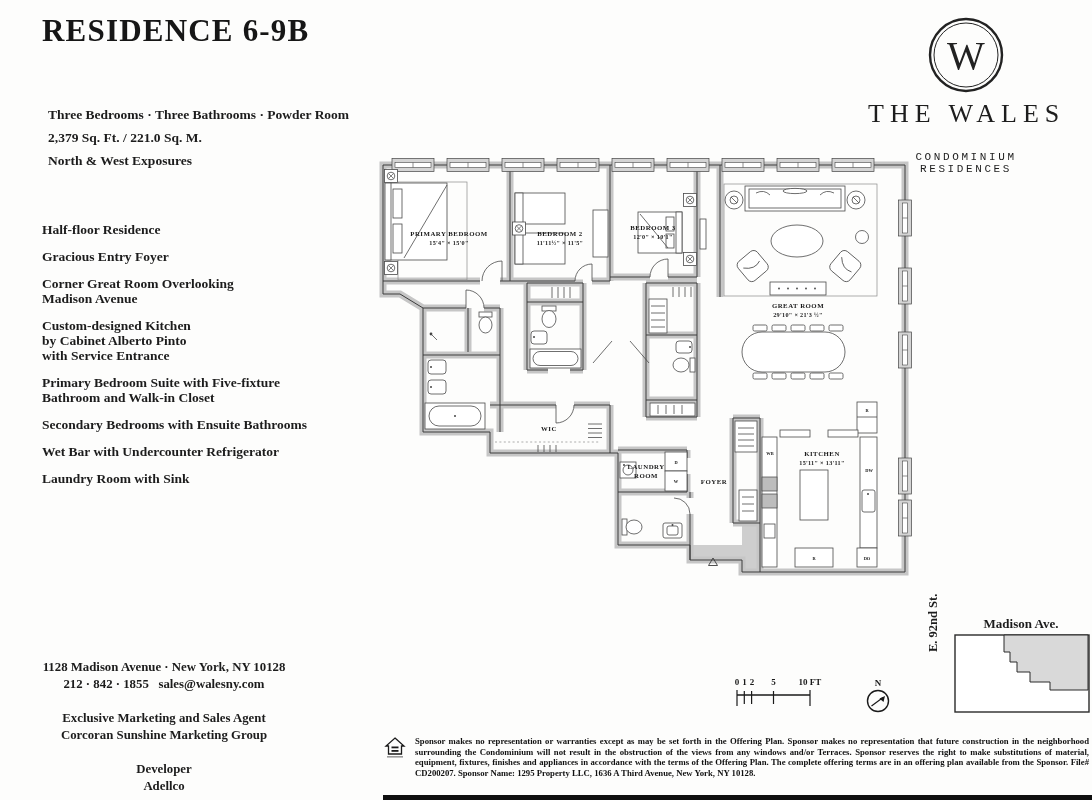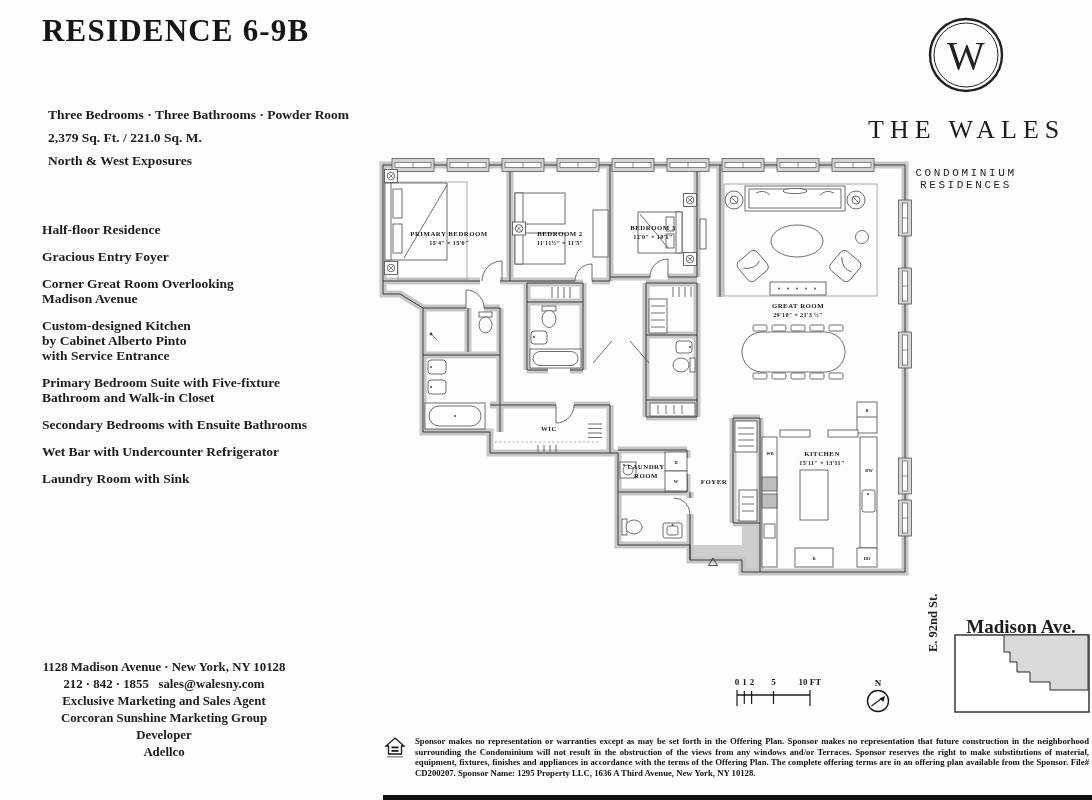--- a/index.html
+++ b/index.html
@@ -8,42 +8,42 @@
     background:#fdfdfc;color:#1c1c1c;
     font-family:"Liberation Serif","DejaVu Serif",serif;
   }
   .abs{position:absolute;}
   
   .title{
     left:42px;top:13px;font-size:31px;font-weight:600;letter-spacing:1.2px;color:#161616;
   }
   .logo{left:868px;top:16px;width:196px;text-align:center;color:#1d1d1d;}
   .logo svg{display:block;margin:0 auto;}
-  .logo-name{font-size:26px;letter-spacing:6px;margin-top:21px;font-weight:500;white-space:nowrap;text-align:center;}
+  .logo-name{font-size:26px;letter-spacing:6px;margin-top:5px;font-weight:500;white-space:nowrap;text-align:center;}
   .logo-tag{font-size:11px;letter-spacing:2.6px;margin-top:22px;font-weight:500;font-family:Liberation Mono, monospace;}
   
   .summary{left:48px;top:103px;font-size:13.5px;font-weight:700;line-height:23px;white-space:nowrap;}
   .features{left:42px;top:210px;font-size:13.5px;font-weight:700;}
   .feat{margin-bottom:7px;line-height:15px;margin-top:12px;}
   
   .plan{left:378px;top:148px;}
   .wallg{stroke:#c6c6c6;stroke-width:7;fill:none;}
   .walld{stroke:#3c3c3c;stroke-width:1;fill:none;}
   .thin{stroke:#4a4a4a;stroke-width:.8;fill:#ffffff;}
   .thinn{stroke:#4a4a4a;stroke-width:.8;fill:none;}
   .lite{stroke:#8a8a8a;stroke-width:.7;fill:none;}
   .rname{font:700 6.8px "Liberation Serif",serif;letter-spacing:.5px;fill:#1a1a1a;text-anchor:middle;}
   .rdims{font:700 6.2px "Liberation Serif",serif;letter-spacing:.3px;fill:#1a1a1a;text-anchor:middle;}
   .rsm{font:700 4.4px "Liberation Serif",serif;fill:#1a1a1a;text-anchor:middle;}
   
   .contact{left:28px;top:659px;width:272px;text-align:center;font-size:12.8px;font-weight:700;line-height:17px;}
-  .contact .grp{}
+  .contact .grp{margin-top:17px;}
   .scalebar text{font:700 9px "Liberation Serif",serif;fill:#1a1a1a;}
   .compassN{font:500 17px "Liberation Serif",serif;fill:#1a1a1a;}
-  .keymap-top{left:952px;top:616px;width:138px;text-align:center;font-size:19px;font-weight:700;}
+  .keymap-top{left:952px;top:616px;width:138px;text-align:center;font-size:13px;font-weight:700;}
   .keymap-left{left:926px;top:652px;font-size:12.5px;font-weight:700;transform:rotate(-90deg);transform-origin:left top;white-space:nowrap;}
   .disclaimer{
     left:415px;top:736px;width:674px;font-size:8.7px;font-weight:700;line-height:10.6px;
     text-align:justify;color:#111;
   }
   .botbar{left:383px;top:795px;width:709px;height:5px;background:#101010;}
 </style>
 </head>
 <body>
 

